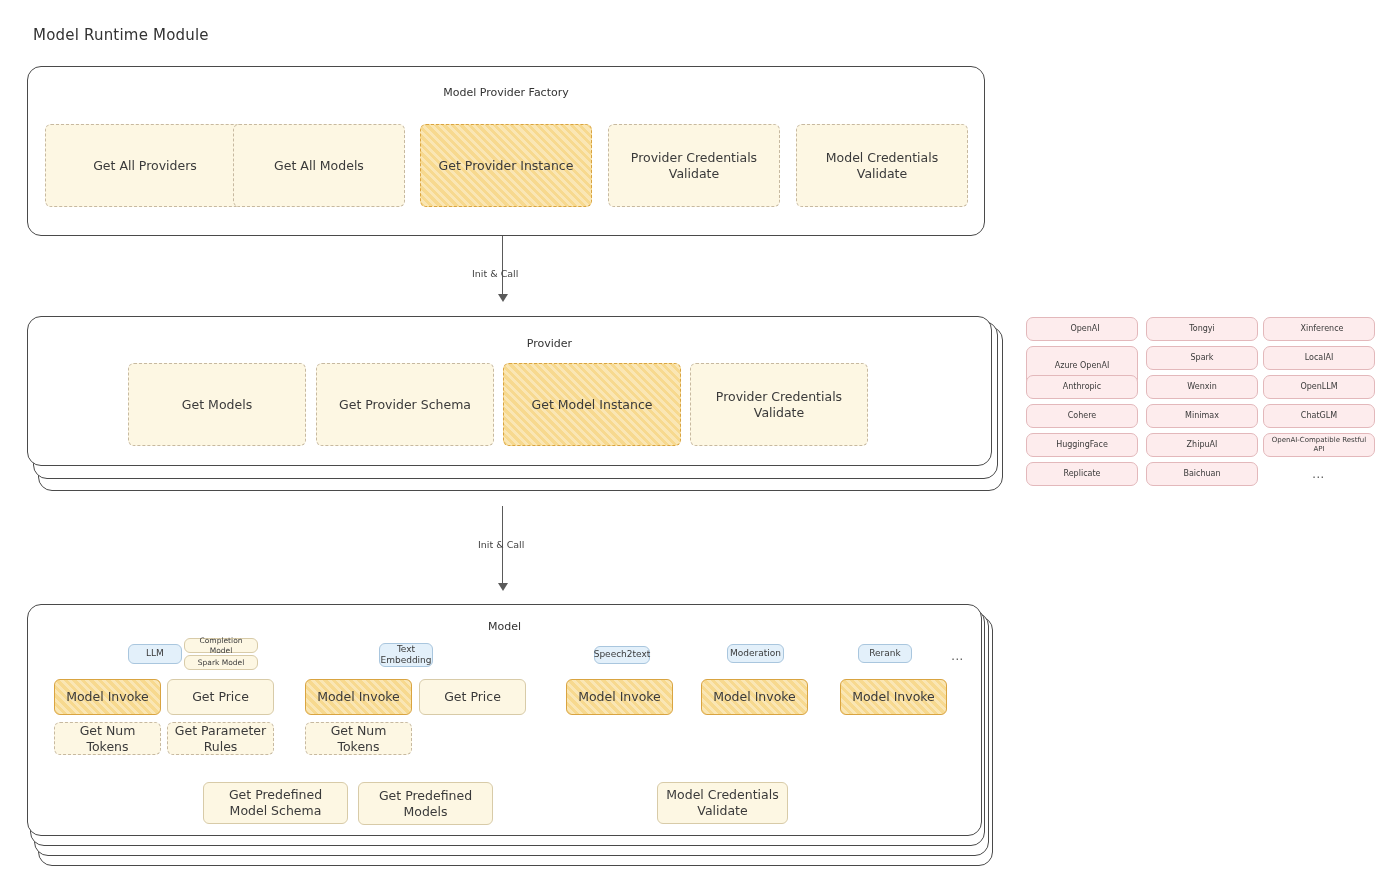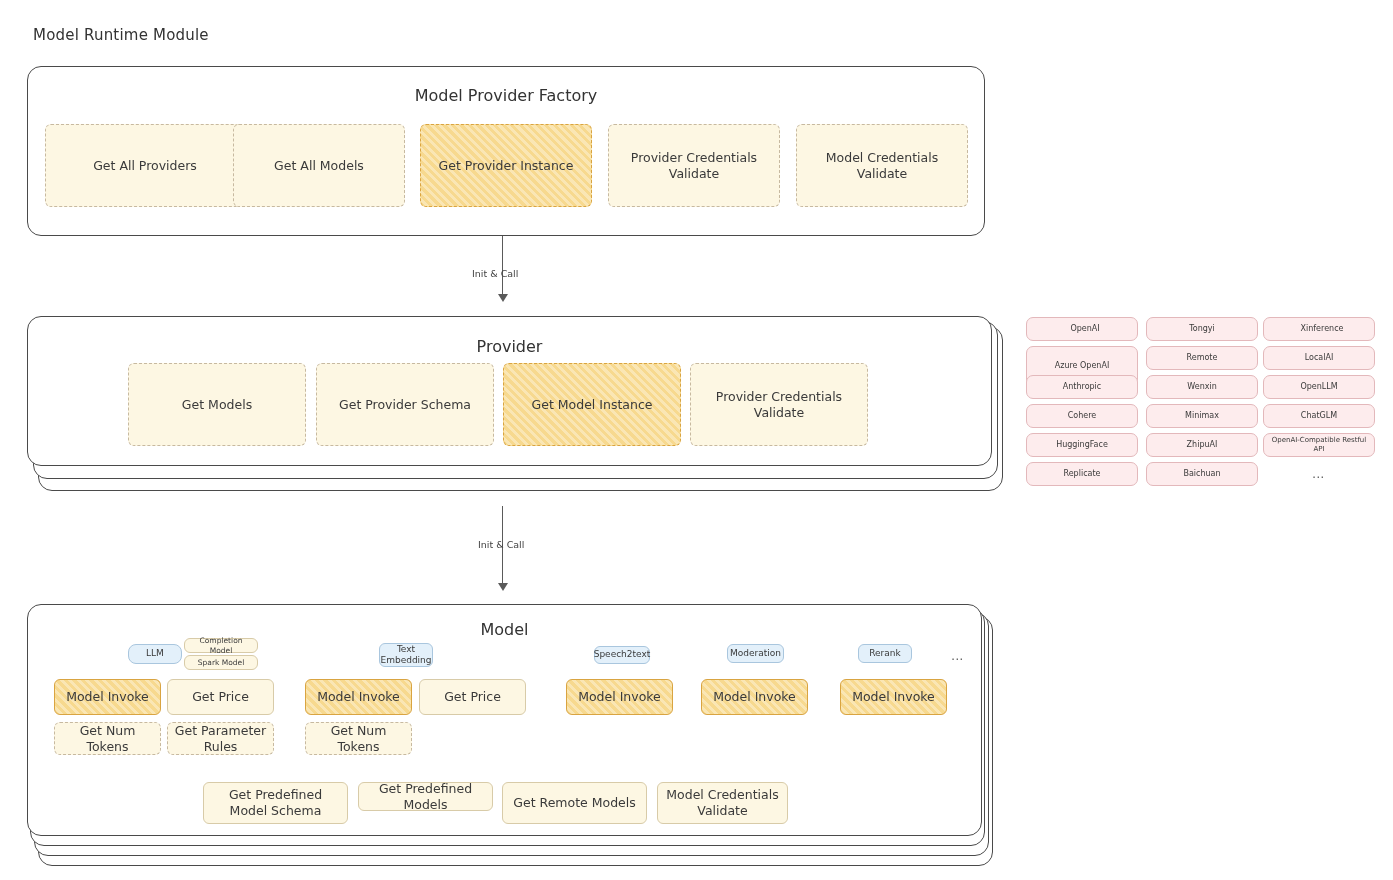--- a/index.html
+++ b/index.html
@@ -45,21 +45,21 @@
     border: 1.3px solid #4a4a4a;
     border-radius: 14px;
     background: #ffffff;
     box-sizing: border-box;
   }
   .box-title {
     position: absolute;
     left: 0;
     right: 0;
     text-align: center;
-    font-size: 16px;
+    font-size: 11px;
     color: #333;
   }
 
   .node {
     position: absolute;
     box-sizing: border-box;
     display: flex;
     align-items: center;
     justify-content: center;
     text-align: center;
@@ -143,36 +143,36 @@
   <div class="node n-dashed-yellow" style="left:608px; top:108px; width:172px; height:83px;">Provider Credentials Validate</div>
   <div class="node n-dashed-yellow" style="left:796px; top:108px; width:172px; height:83px;">Model Credentials Validate</div>
 
   <div class="arrow-line" style="left:502px; top:220px; height:62px;"></div>
   <div class="arrow-head" style="left:497.5px; top:278px;"></div>
   <div class="arrow-label" style="left:472px; top:252px;">Init &amp; Call</div>
 
   <div class="stack-shadow" style="left:38px; top:310px; width:965px; height:165px;"></div>
   <div class="stack-shadow" style="left:33px; top:305px; width:965px; height:158px;"></div>
   <div class="outer-box" style="left:27px; top:300px; width:965px; height:150px;"></div>
-  <div class="box-title" style="left:27px; top:321px; width:965px;">Provider</div>
+  <div class="box-title" style="left:27px; top:321px; width:965px;padding-left:40px;">Provider</div>
 
   <div class="node n-dashed-yellow" style="left:128px; top:347px; width:178px; height:83px;">Get Models</div>
   <div class="node n-dashed-yellow" style="left:316px; top:347px; width:178px; height:83px;">Get Provider Schema</div>
   <div class="node n-dashed-orange" style="left:503px; top:347px; width:178px; height:83px;">Get Model Instance</div>
   <div class="node n-dashed-yellow" style="left:690px; top:347px; width:178px; height:83px;">Provider Credentials Validate</div>
 
   <div class="node n-pink" style="left:1026px; top:301px; width:112px; height:24px;padding-left:12px;">OpenAI</div>
   <div class="node n-pink" style="left:1026px; top:330px; width:112px; height:40px;">Azure OpenAI</div>
   <div class="node n-pink" style="left:1026px; top:359px; width:112px; height:24px;">Anthropic</div>
   <div class="node n-pink" style="left:1026px; top:388px; width:112px; height:24px;">Cohere</div>
   <div class="node n-pink" style="left:1026px; top:417px; width:112px; height:24px;">HuggingFace</div>
   <div class="node n-pink" style="left:1026px; top:446px; width:112px; height:24px;">Replicate</div>
 
   <div class="node n-pink" style="left:1146px; top:301px; width:112px; height:24px;">Tongyi</div>
-  <div class="node n-pink" style="left:1146px; top:330px; width:112px; height:24px;">Remote</div>
+  <div class="node n-pink" style="left:1146px; top:330px; width:112px; height:24px;">Spark</div>
   <div class="node n-pink" style="left:1146px; top:359px; width:112px; height:24px;">Wenxin</div>
   <div class="node n-pink" style="left:1146px; top:388px; width:112px; height:24px;">Minimax</div>
   <div class="node n-pink" style="left:1146px; top:417px; width:112px; height:24px;">ZhipuAI</div>
   <div class="node n-pink" style="left:1146px; top:446px; width:112px; height:24px;">Baichuan</div>
 
   <div class="node n-pink" style="left:1263px; top:301px; width:112px; height:24px;padding-left:12px;">Xinference</div>
   <div class="node n-pink" style="left:1263px; top:330px; width:112px; height:24px;">LocalAI</div>
   <div class="node n-pink" style="left:1263px; top:359px; width:112px; height:24px;">OpenLLM</div>
   <div class="node n-pink" style="left:1263px; top:388px; width:112px; height:24px;">ChatGLM</div>
   <div class="node n-pink" style="left:1263px; top:417px; width:112px; height:24px; font-size:7px;">OpenAI-Compatible Restful API</div>
@@ -181,21 +181,21 @@
   <div class="arrow-line" style="left:502px; top:490px; height:80px;"></div>
   <div class="arrow-head" style="left:497.5px; top:567px;"></div>
   <div class="arrow-label" style="left:478px; top:523px;">Init &amp; Call</div>
 
   <div class="stack-shadow" style="left:38px; top:600px; width:955px; height:250px;"></div>
   <div class="stack-shadow" style="left:34px; top:596px; width:955px; height:244px;"></div>
   <div class="stack-shadow" style="left:30px; top:592px; width:955px; height:238px;"></div>
   <div class="outer-box" style="left:27px; top:588px; width:955px; height:232px;"></div>
   <div class="box-title" style="left:27px; top:604px; width:955px;">Model</div>
 
-  <div class="node n-blue" style="left:128px; top:628px; width:54px; height:20px;border-radius:8px;">LLM</div>
+  <div class="node n-blue" style="left:128px; top:628px; width:54px; height:20px;">LLM</div>
   <div class="node n-small-yellow" style="left:184px; top:622px; width:74px; height:15px;">Completion Model</div>
   <div class="node n-small-yellow" style="left:184px; top:639px; width:74px; height:15px;">Spark Model</div>
   <div class="node n-blue" style="left:379px; top:627px; width:54px; height:24px;">Text Embedding</div>
   <div class="node n-blue" style="left:594px; top:630px; width:56px; height:18px;">Speech2text</div>
   <div class="node n-blue" style="left:727px; top:628px; width:57px; height:19px;">Moderation</div>
   <div class="node n-blue" style="left:858px; top:628px; width:54px; height:19px;">Rerank</div>
   <div class="ellipsis" style="left:951px; top:632px;">...</div>
 
   <div class="node n-solid-orange" style="left:54px; top:663px; width:107px; height:36px;">Model Invoke</div>
   <div class="node n-solid-yellow" style="left:167px; top:663px; width:107px; height:36px;">Get Price</div>
@@ -204,17 +204,16 @@
 
   <div class="node n-solid-orange" style="left:305px; top:663px; width:107px; height:36px;">Model Invoke</div>
   <div class="node n-solid-yellow" style="left:419px; top:663px; width:107px; height:36px;">Get Price</div>
   <div class="node n-dashed-yellow" style="left:305px; top:706px; width:107px; height:33px;">Get Num Tokens</div>
 
   <div class="node n-solid-orange" style="left:566px; top:663px; width:107px; height:36px;">Model Invoke</div>
   <div class="node n-solid-orange" style="left:701px; top:663px; width:107px; height:36px;">Model Invoke</div>
   <div class="node n-solid-orange" style="left:840px; top:663px; width:107px; height:36px;">Model Invoke</div>
 
   <div class="node n-solid-yellow" style="left:203px; top:766px; width:145px; height:42px;">Get Predefined Model Schema</div>
-  <div class="node n-solid-yellow" style="left:358px; top:766px; width:135px; height:29px;">Get Predefined Models</div>
-  <div class="node n-solid-yellow" style="left:502px; top:766px; width:145px; height:42px;">Get Remote Models</div>
+  <div class="node n-solid-yellow" style="left:358px; top:766px; width:135px; height:43px;">Get Predefined Models</div>
   <div class="node n-solid-yellow" style="left:657px; top:766px; width:131px; height:42px;">Model Credentials Validate</div>
 
 </div>
 
 </body></html>

